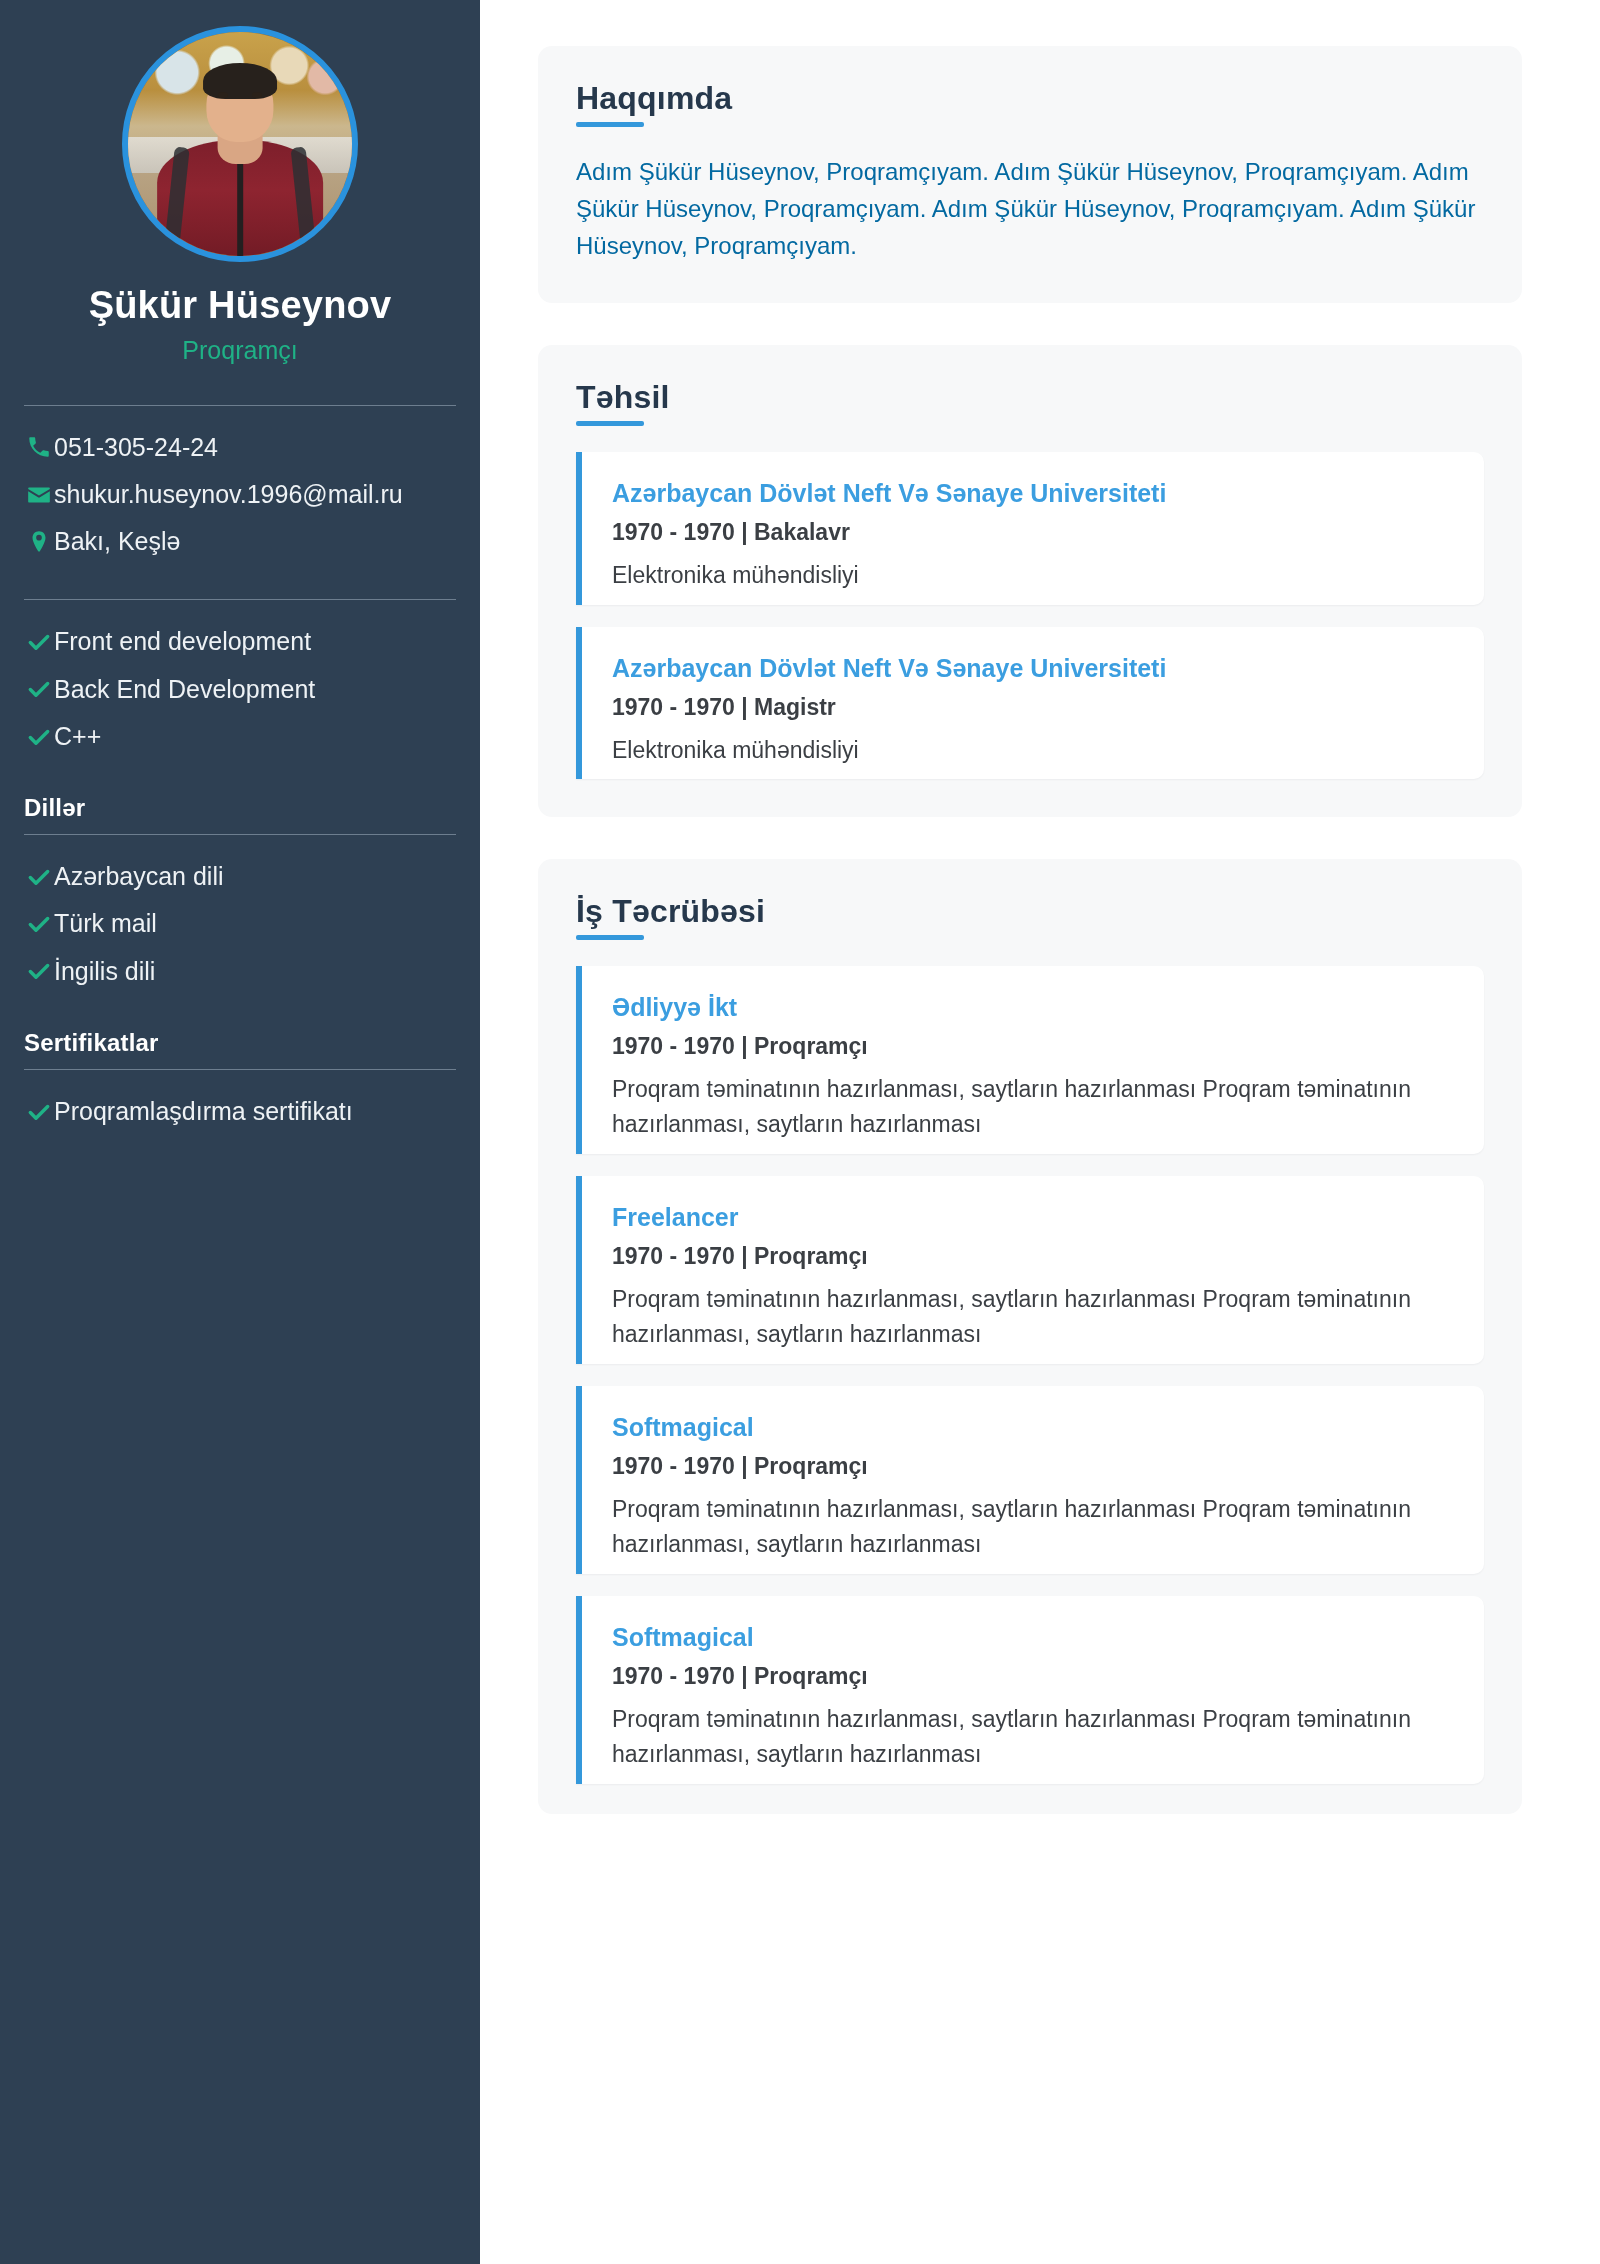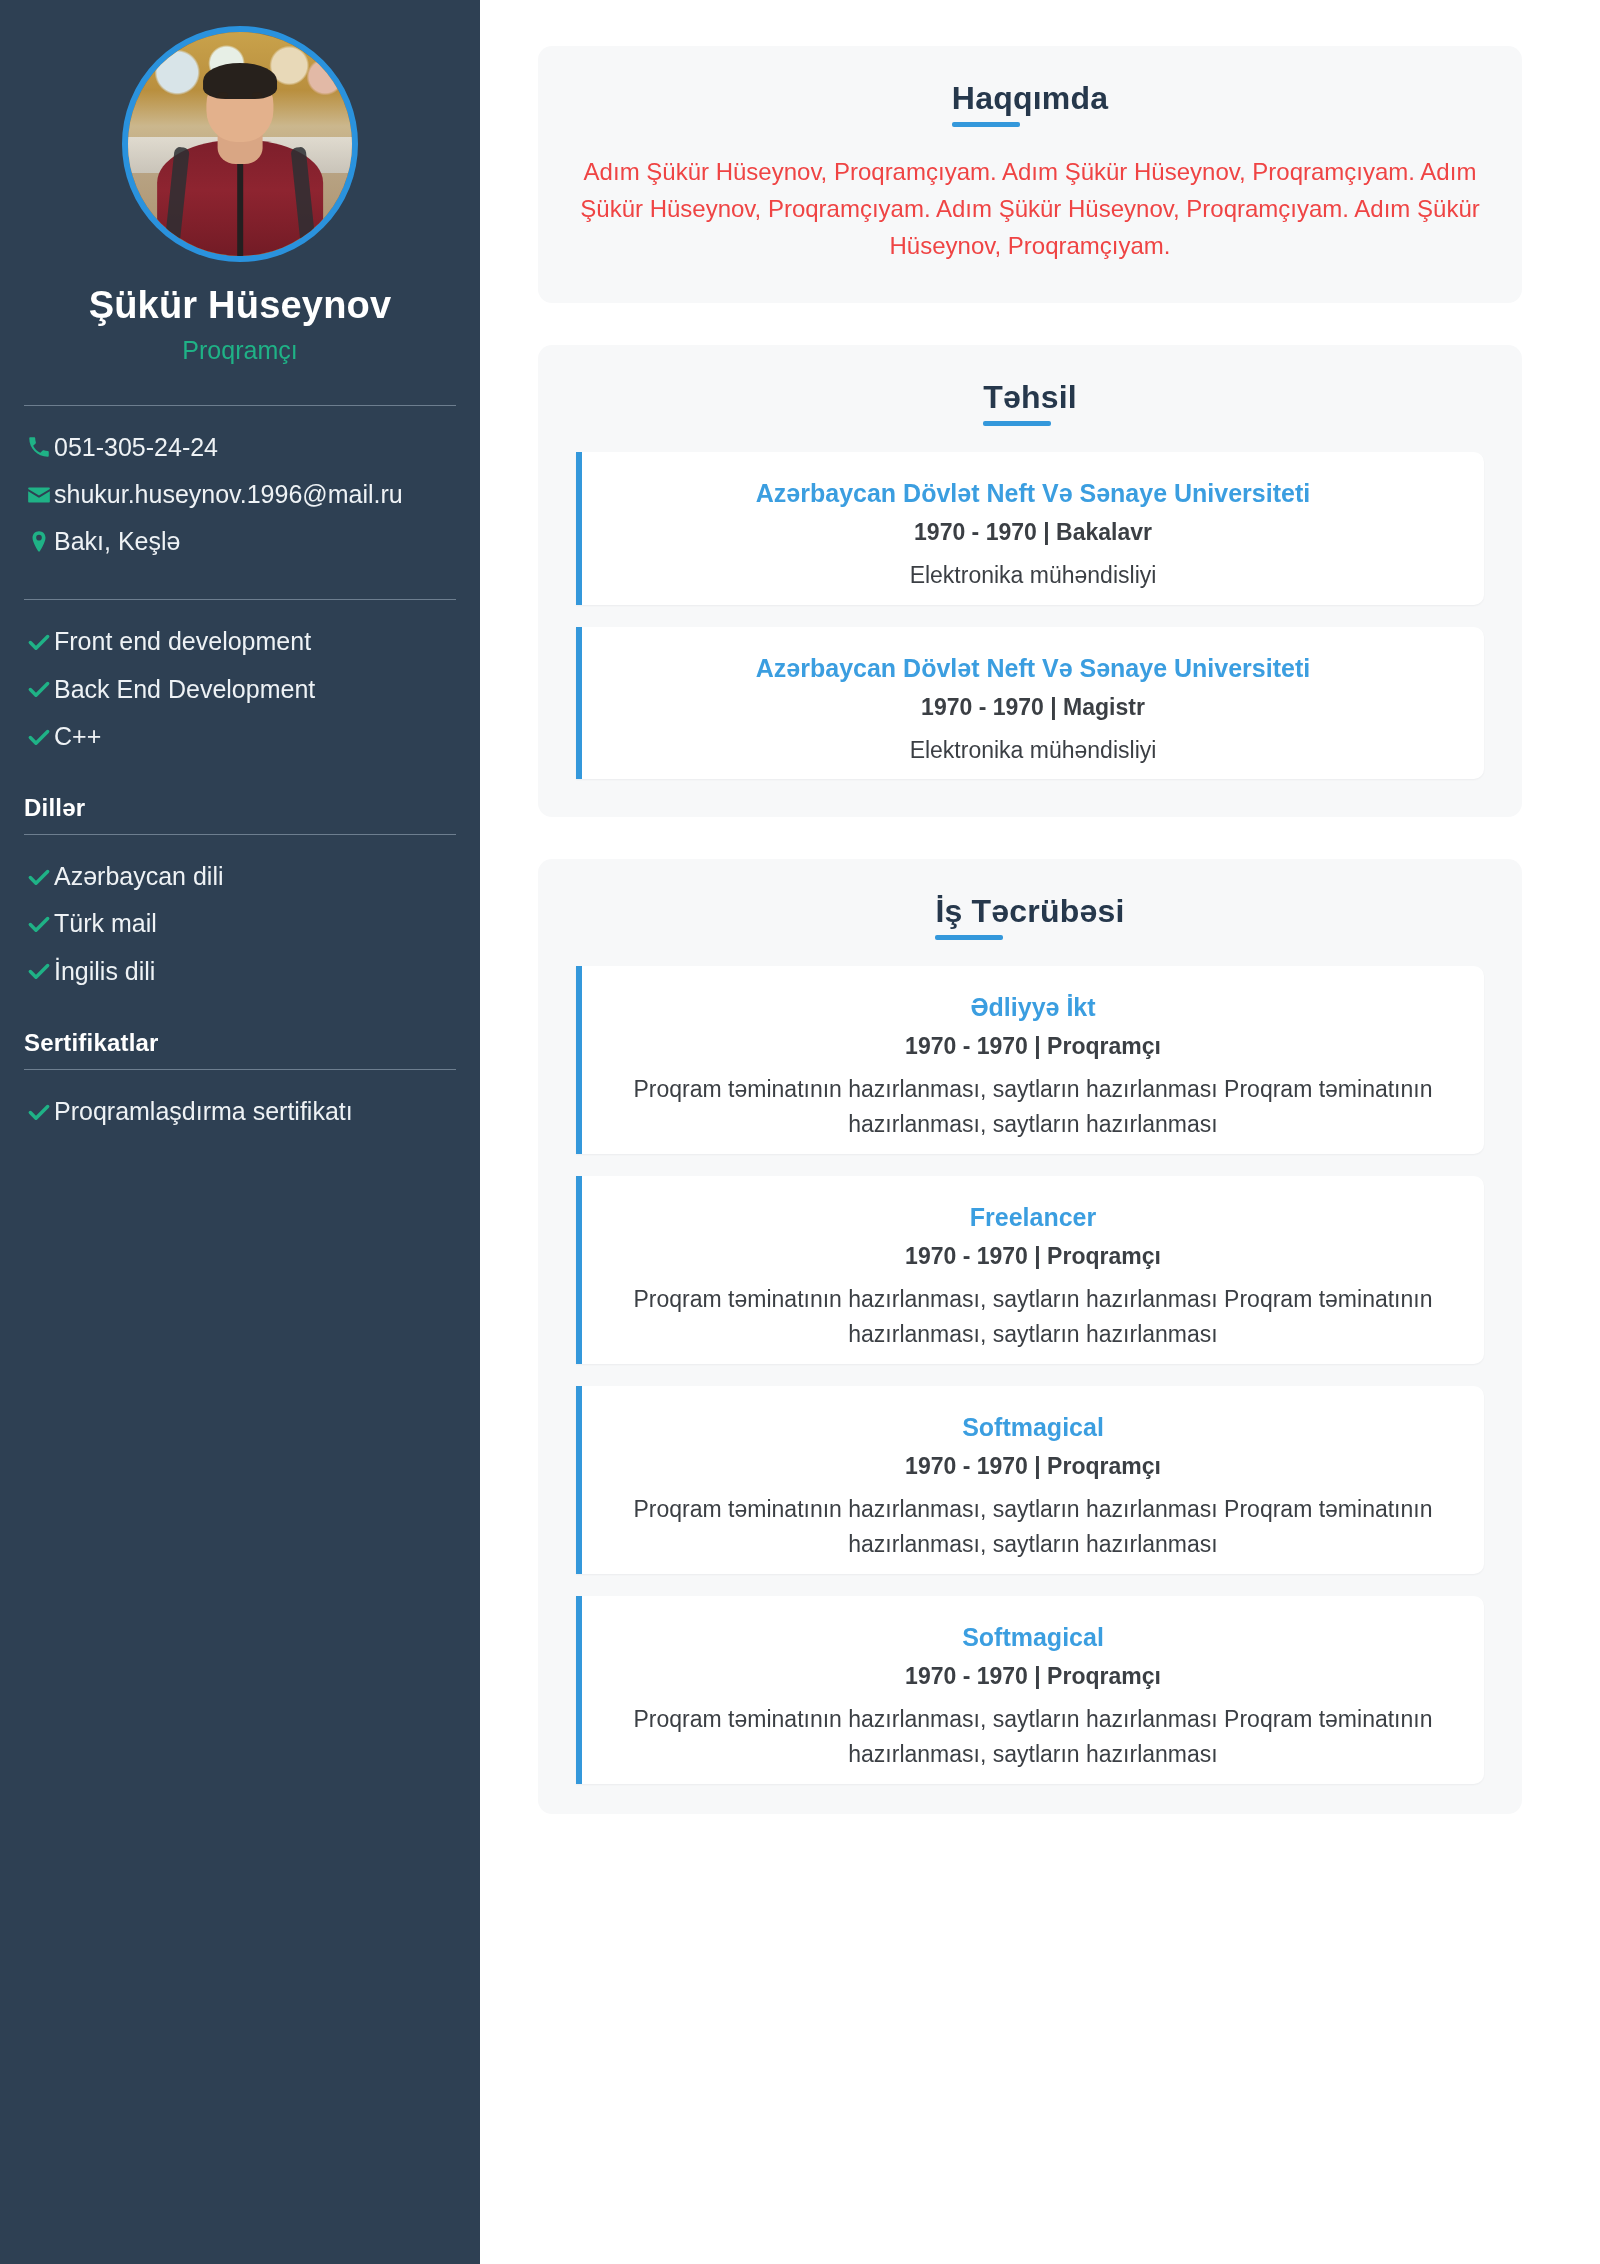--- a/index.html
+++ b/index.html
@@ -154,21 +154,20 @@
     flex:1 1 auto;
     padding:46px 78px 60px 58px;
     background:#ffffff;
   }
 
   .card {
     background:#f7f8f9;
     border-radius:14px;
     padding:34px 38px 38px 38px;
     margin-bottom:42px;
-    text-align:center;
   }
   .card.tight { padding-bottom:30px; }
 
   .sec-head {
     display:inline-block;
     font-size:32px;
     font-weight:bold;
     color:#26384c;
     letter-spacing:.2px;
     padding-bottom:10px;
@@ -180,21 +179,21 @@
     position:absolute;
     left:0; bottom:0;
     width:68px; height:5px;
     background:#3498db;
     border-radius:2px;
   }
 
   .about-text {
     font-size:24px;
     line-height:1.55;
-    color:#ef4444;
+    color:#0369a1;
   }
 
   .entry {
     background:#ffffff;
     border-left:6px solid #3498db;
     border-radius:0 10px 10px 0;
     padding:26px 30px 12px 30px;
     margin-bottom:22px;
     box-shadow:0 1px 2px rgba(16,24,40,.05);
   }

